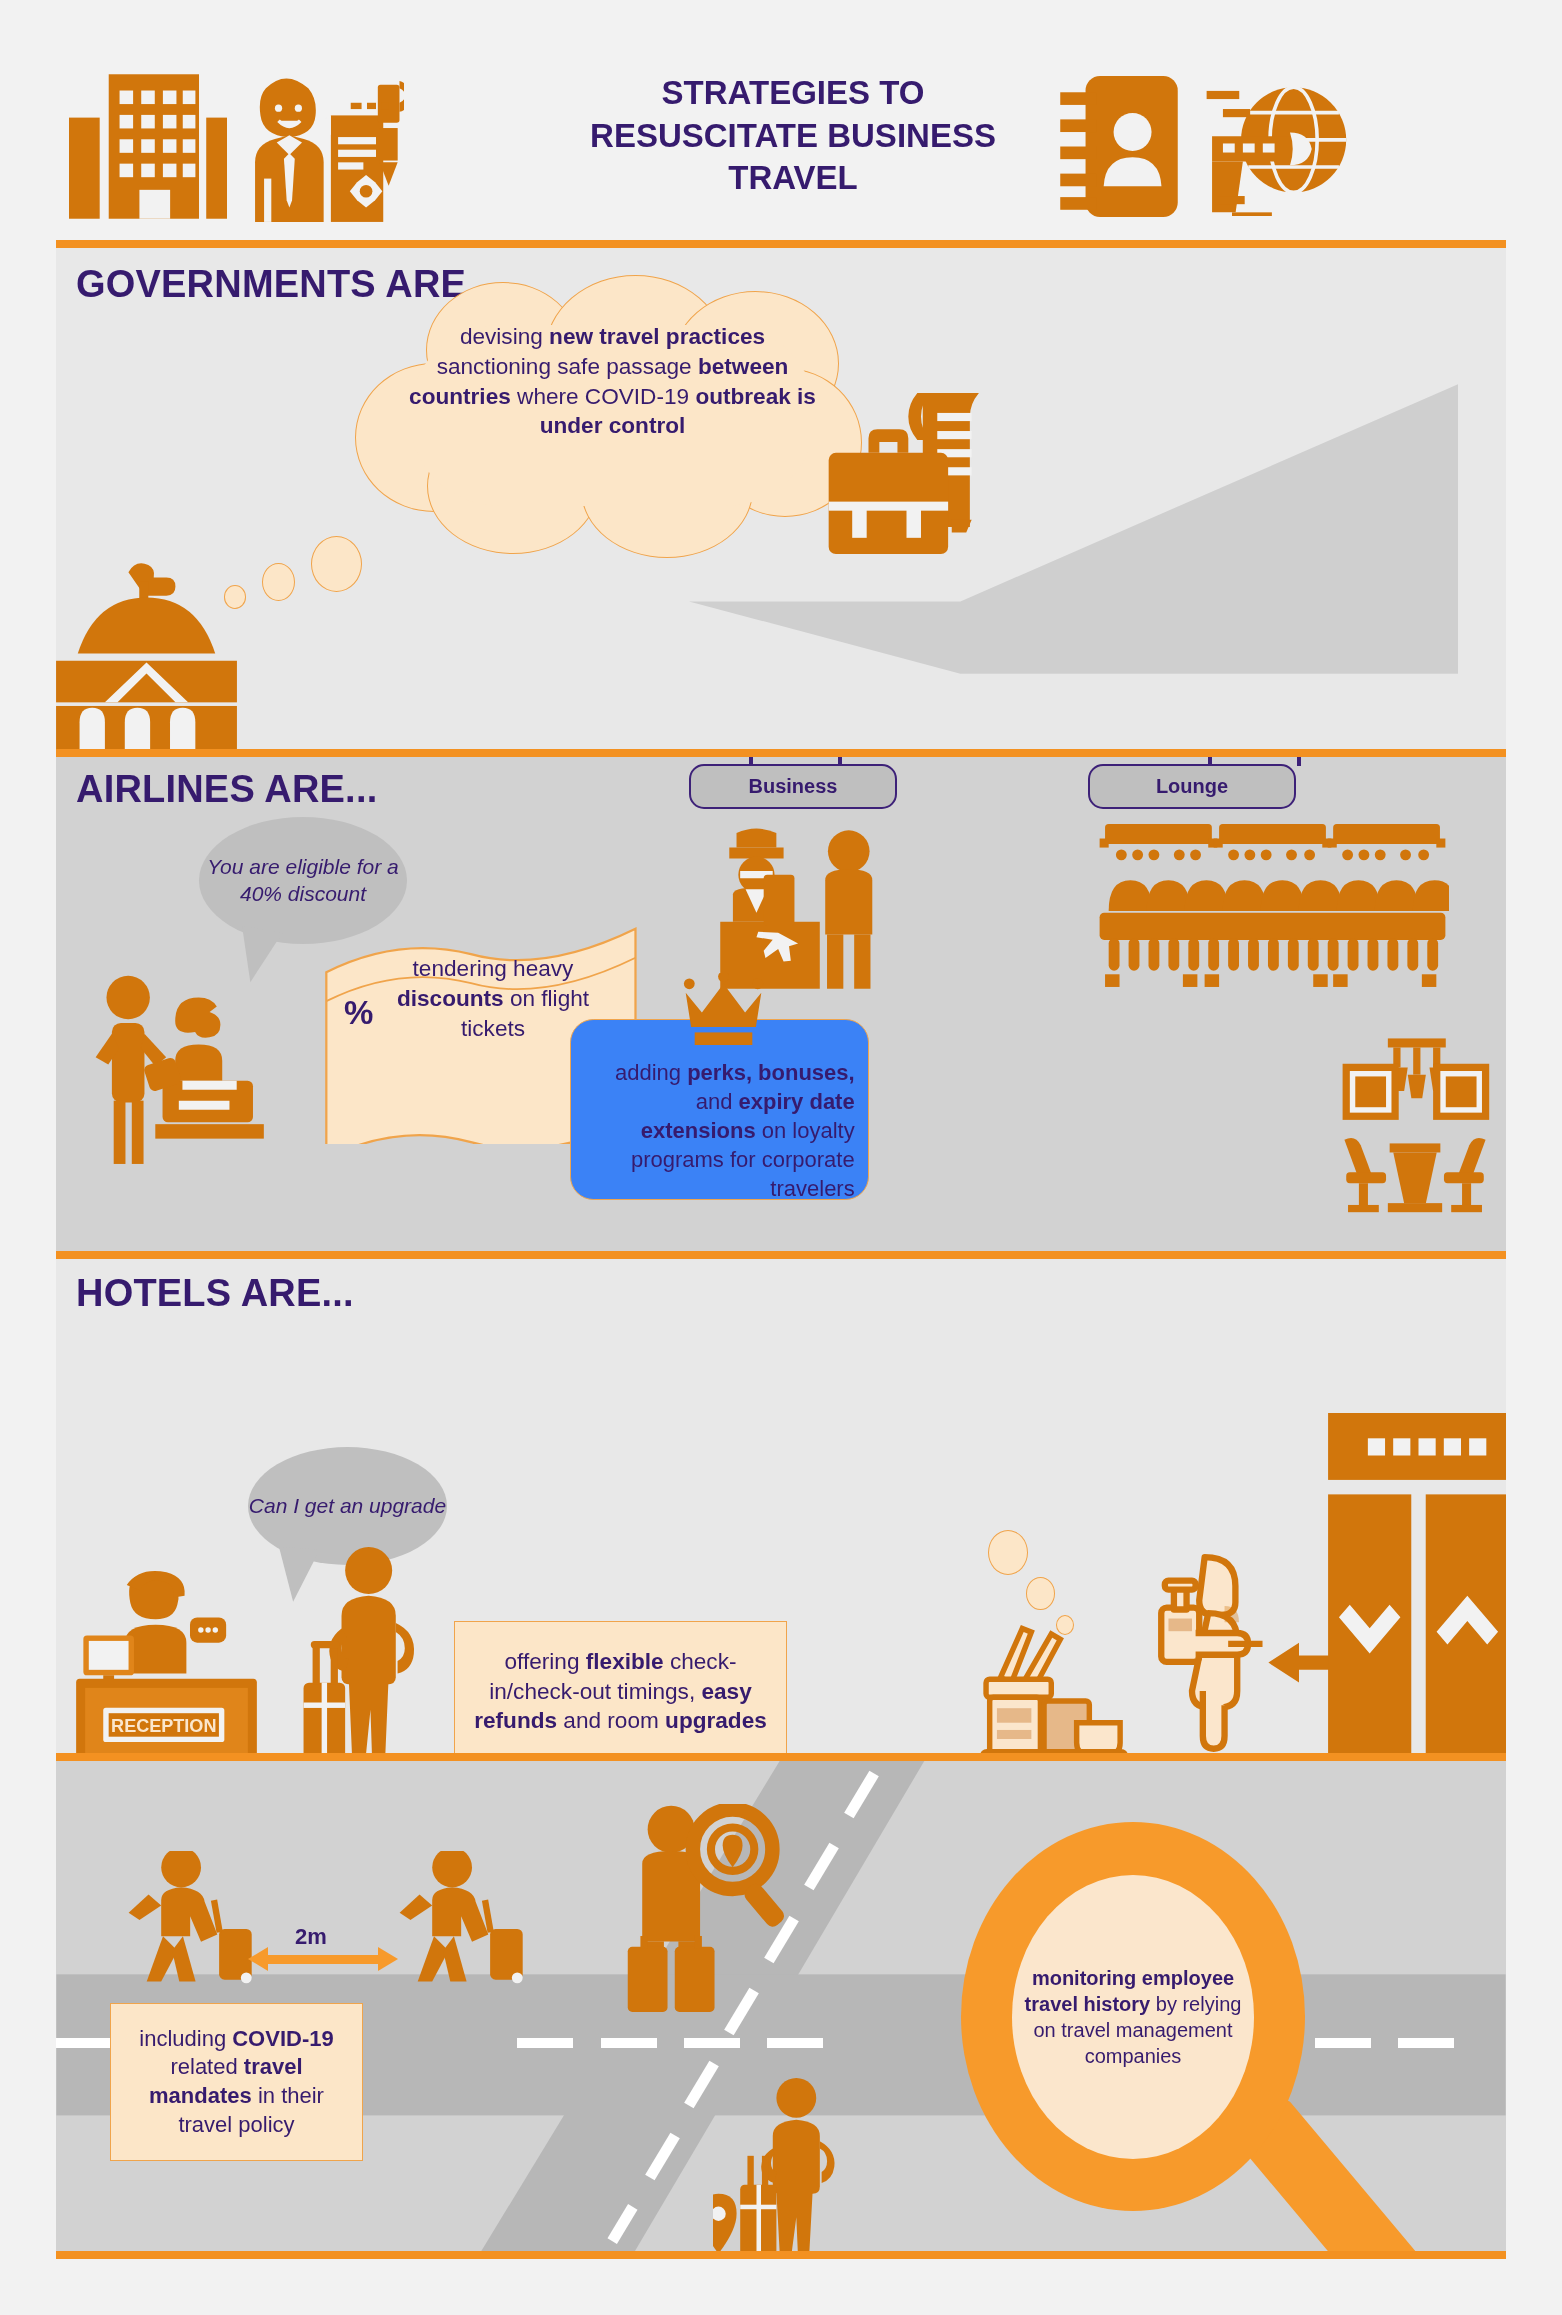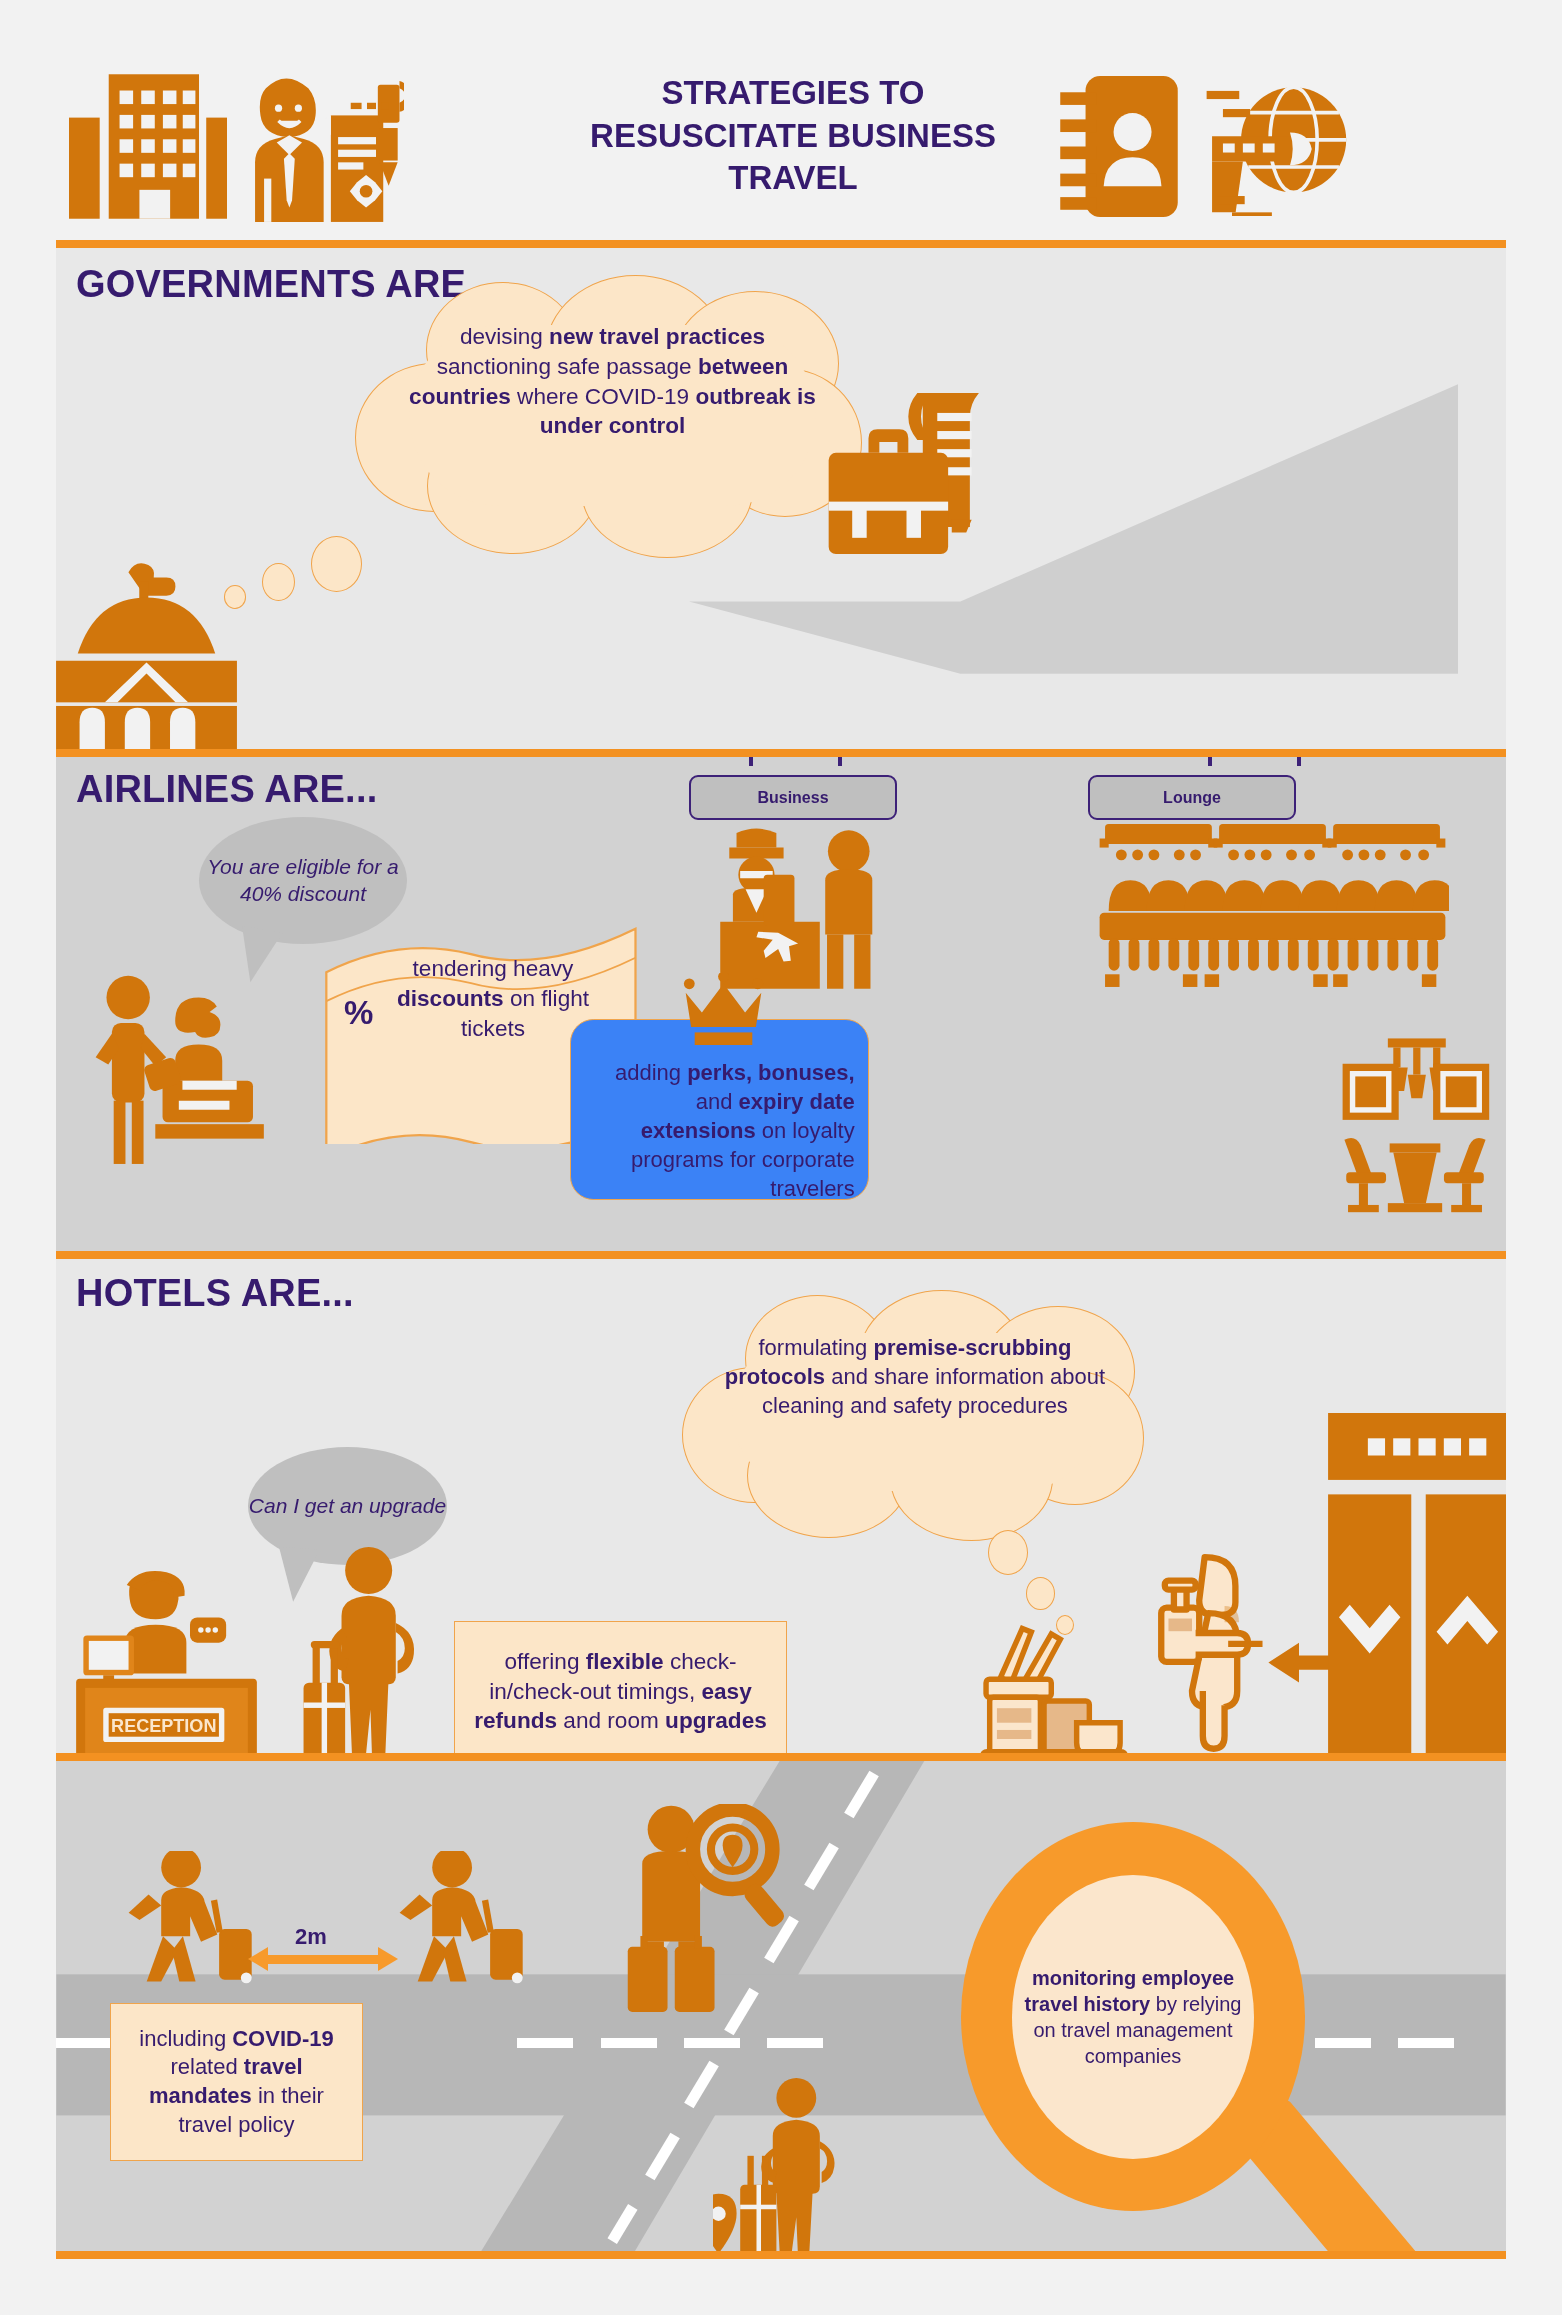--- a/index.html
+++ b/index.html
@@ -113,23 +113,23 @@
     border-radius: 23.5px;
     color: #361b6e;
     text-align: right; line-height: 1.32;
   }
 
   
   .sign {
     position: absolute;
     background: #bfbfbf;
     border: 2.7px solid #3d2178;
-    border-radius: 9px;
+    border-radius: 15px;
     display: flex; align-items: center; justify-content: center;
-    color: #361b6e; font-weight: bold; font-size: 16px; margin-top: 11px;
+    color: #361b6e; font-weight: bold; font-size: 20px;
   }
   .sign-post {
     position: absolute;
     width: 3.6px; background: #3d2178;
   }
 
   
   #magnifier { position: absolute; }
   #mag-handle {
     position: absolute;
@@ -565,33 +565,20 @@
       <div style="position:absolute;left:12.7px;top:38px;width:271px;font-size:22px;">
         adding <b>perks, bonuses,</b> and <b>expiry date extensions</b> on loyalty programs for corporate travelers
       </div>
     </div>
   </div>
   <div class="rule" style="top:1195px;"></div>
 
   <div class="section" id="sec-hotel" style="top:1203px;height:503px;background:#e8e8e8;">
     <div class="sec-title" style="top:12.7px;">HOTELS ARE...</div>
 
-    <div class="thought" style="left:626px;top:36px;width:461px;height:226px;">
-      <div class="lobe" style="left:63px;  top:0px;   width:145px;height:127px;"></div>
-      <div class="lobe" style="left:176px; top:-5.4px;  width:167px;height:140px;"></div>
-      <div class="lobe" style="left:299px; top:11px;  width:154px;height:131px;"></div>
-      <div class="lobe" style="left:0px;   top:72px;  width:145px;height:136px;"></div>
-      <div class="lobe" style="left:324px; top:76px;  width:138px;height:134px;"></div>
-      <div class="lobe" style="left:65px;  top:118px; width:163px;height:125px;"></div>
-      <div class="lobe" style="left:208px; top:121px; width:163px;height:125px;"></div>
-      <div class="core" style="left:50px;top:38px;width:366px;height:158px;border-radius:100px;"></div>
-      <div class="txt" style="left:41px;top:38px;width:384px;font-size:22px;">
-        formulating <b>premise-scrubbing protocols</b> and share information about cleaning and safety procedures
-      </div>
-    </div>
     <div class="tail-dot" style="left:932px;top:271px;width:40px;height:45px;"></div>
     <div class="tail-dot" style="left:970px;top:318px;width:29px;height:33px;"></div>
     <div class="tail-dot" style="left:1000px;top:356px;width:18px;height:20px;"></div>
 
     <div class="gray-balloon" style="left:192px;top:188px;width:199px;height:118px;font-size:21px;">
       <span>Can I get an upgrade</span>
     </div>
     <div class="gray-tail" style="left:221px;top:289px;transform:rotate(4deg);"></div>
 
     <div style="position:absolute;left:20px;top:306px;">

